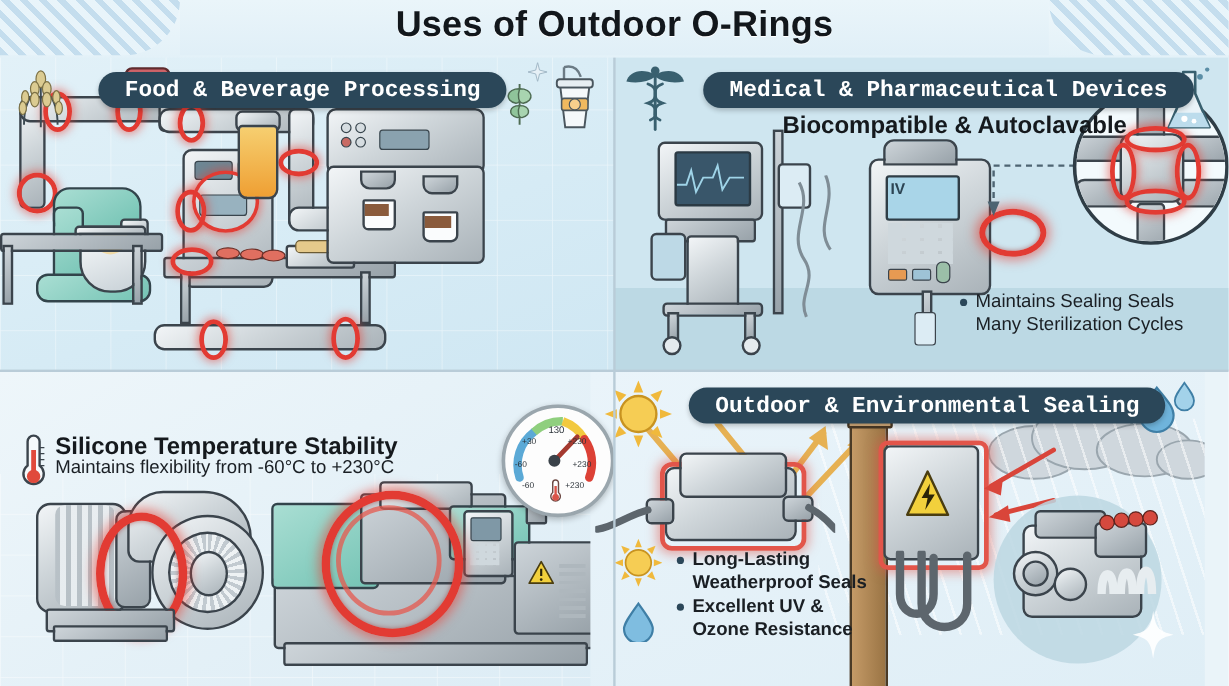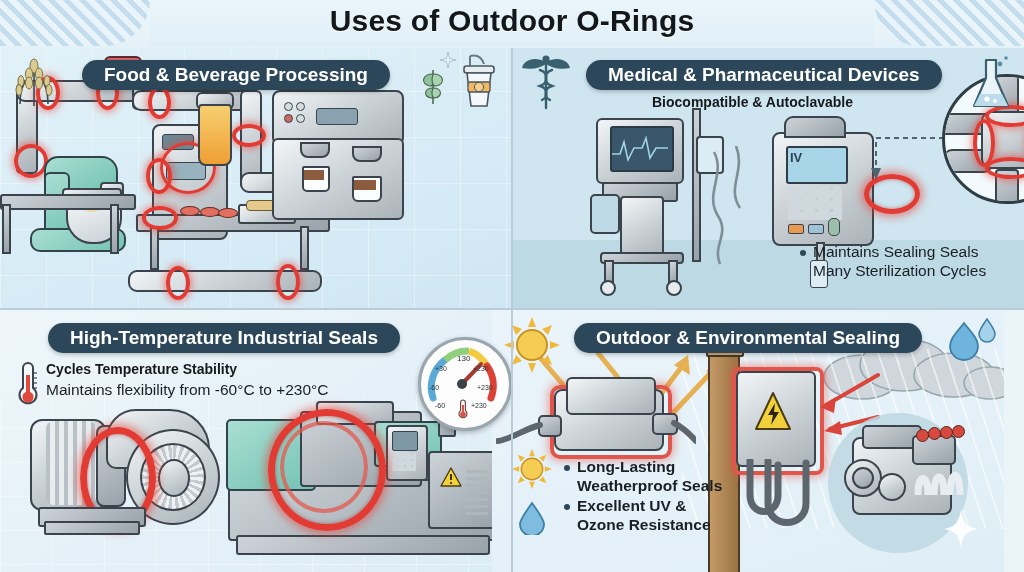--- a/index.html
+++ b/index.html
@@ -55,28 +55,29 @@
       linear-gradient(0deg,rgba(255,255,255,.8) 1px,transparent 1px),
       linear-gradient(90deg,rgba(255,255,255,.8) 1px,transparent 1px);
     background-size:52px 34px;}
 
   
   .pill{
     position:absolute;z-index:20;height:30px;line-height:30px;
     background:#2b4759;color:#fff;border-radius:16px;
     font-size:19px;font-weight:bold;padding:0 22px;white-space:nowrap;
     box-shadow:0 2px 4px rgba(0,0,0,.22);
+    font-family:Liberation Mono, monospace;
   }
   .pill.tl{left:82px;top:14px;}
   .pill.tr{left:74px;top:14px;}
   .pill.bl{left:48px;top:14px;}
   .pill.br{left:82px;top:14px;}
 
   .subhead{
-    position:absolute;z-index:20;font-size:14px;font-weight:bold;color:#15191d;text-align:right;
+    position:absolute;z-index:20;font-size:20px;font-weight:bold;color:#15191d;text-align:right;
   }
   .bullets{position:absolute;z-index:20;list-style:none;margin:0;padding:0;}
   .bullets li{font-size:15.5px;color:#1a1f24;line-height:19px;margin-bottom:1px;white-space:nowrap;}
   .bullets li .dot{display:inline-block;width:6px;height:6px;border-radius:50%;
     background:#2b4759;vertical-align:middle;margin-right:7px;}
   .b-strong{font-weight:bold;}
   .wrap2{display:inline-block;white-space:normal;vertical-align:top;}
 
   
   .ill{position:absolute;}
@@ -258,21 +259,21 @@
       <div class="subhead" style="left:140px;top:48px;">Biocompatible &amp; Autoclavable</div>
 
       <ul class="bullets" style="left:288px;top:196px;width:216px;">
         <li style="white-space:normal;">
           <span class="dot"></span><span class="wrap2" style="width:196px;">Maintains Sealing Seals Many Sterilization Cycles</span>
         </li>
       </ul>
 
       <div class="ill" style="left:0;top:194px;width:512px;height:69px;background:#bcd9e4;"></div>
 
-      <div class="ill" style="inset:0;margin-left:48px;">
+      <div class="ill" style="inset:0;">
 
         <div class="ill metal" style="left:36px;top:72px;width:84px;height:62px;border-radius:6px;"></div>
         <div class="ill" style="left:50px;top:80px;width:60px;height:42px;border-radius:3px;background:#39566a;border:2px solid #2b3a44;"></div>
         <svg class="ill" style="left:52px;top:86px;" width="56" height="32" viewBox="0 0 56 32">
           <polyline points="0,22 8,22 12,10 16,28 22,16 30,16 34,6 38,26 44,16 56,16" fill="none" stroke="#9fd4e8" stroke-width="1.6"></polyline>
         </svg>
         <div class="ill metal-d" style="left:42px;top:136px;width:72px;height:16px;border-radius:3px;"></div>
         <div class="ill metal" style="left:60px;top:150px;width:40px;height:60px;border-radius:4px;"></div>
         <div class="ill metal-d" style="left:40px;top:206px;width:80px;height:8px;border-radius:4px;"></div>
         <div class="ill metal-d" style="left:44px;top:214px;width:6px;height:22px;"></div>
@@ -322,35 +323,34 @@
           <div class="ill oring sm" style="left:40px;top:80px;width:44px;height:14px;"></div>
           <div class="ill oring sm" style="left:28px;top:42px;width:14px;height:40px;"></div>
           <div class="ill oring sm" style="left:82px;top:42px;width:14px;height:40px;"></div>
         </div>
       </div>
     </div>
 
     <div class="quad q-bl">
       <div class="tiles persp" style="top:86px;"></div>
 
-      <div class="pill bl">High-Temperature Industrial Seals</div>
 
       <svg class="cornericon" style="left:14px;top:50px;" width="28" height="50" viewBox="0 0 28 50">
         <path d="M14 4 a5 5 0 0 1 5 5 v20 a8.5 8.5 0 1 1 -10 0 V9 a5 5 0 0 1 5 -5Z" fill="#f6f9fb" stroke="#3b444c" stroke-width="2"></path>
         <circle cx="14" cy="38" r="5.6" fill="#e04a3c"></circle>
         <rect x="12" y="16" width="4" height="20" fill="#e04a3c"></rect>
         <g stroke="#3b444c" stroke-width="1.2">
           <path d="M19 14 H23"></path>
             <path d="M19 19 H23"></path>
             <path d="M19 24 H23"></path>
             <path d="M19 29 H23"></path>
         </g>
       </svg>
 
-      <div class="subhead" style="left:46px;top:52px;">Cycles Temperature Stability</div>
+      <div class="subhead" style="left:46px;top:52px;">Silicone Temperature Stability</div>
       <div style="position:absolute;left:46px;top:72px;z-index:20;font-size:15.5px;color:#1a1f24;">Maintains flexibility from -60°C to +230°C</div>
 
       <div class="ill" style="inset:0;">
 
         <div class="ill metal" style="left:30px;top:110px;width:72px;height:88px;border-radius:12px;"></div>
         <div class="ill" style="left:46px;top:112px;width:50px;height:84px;background:
              repeating-linear-gradient(90deg,#b7c0c6 0 4px,#e9eef1 4px 9px);border-radius:8px;opacity:.95;"></div>
         <div class="ill metal-d" style="left:96px;top:116px;width:26px;height:78px;border-radius:8px;"></div>
         <div class="ill metal" style="left:106px;top:100px;width:100px;height:56px;border-radius:30px 40px 10px 10px;"></div>
         <div class="ill metal" style="left:126px;top:120px;width:90px;height:92px;border-radius:50%;"></div>

